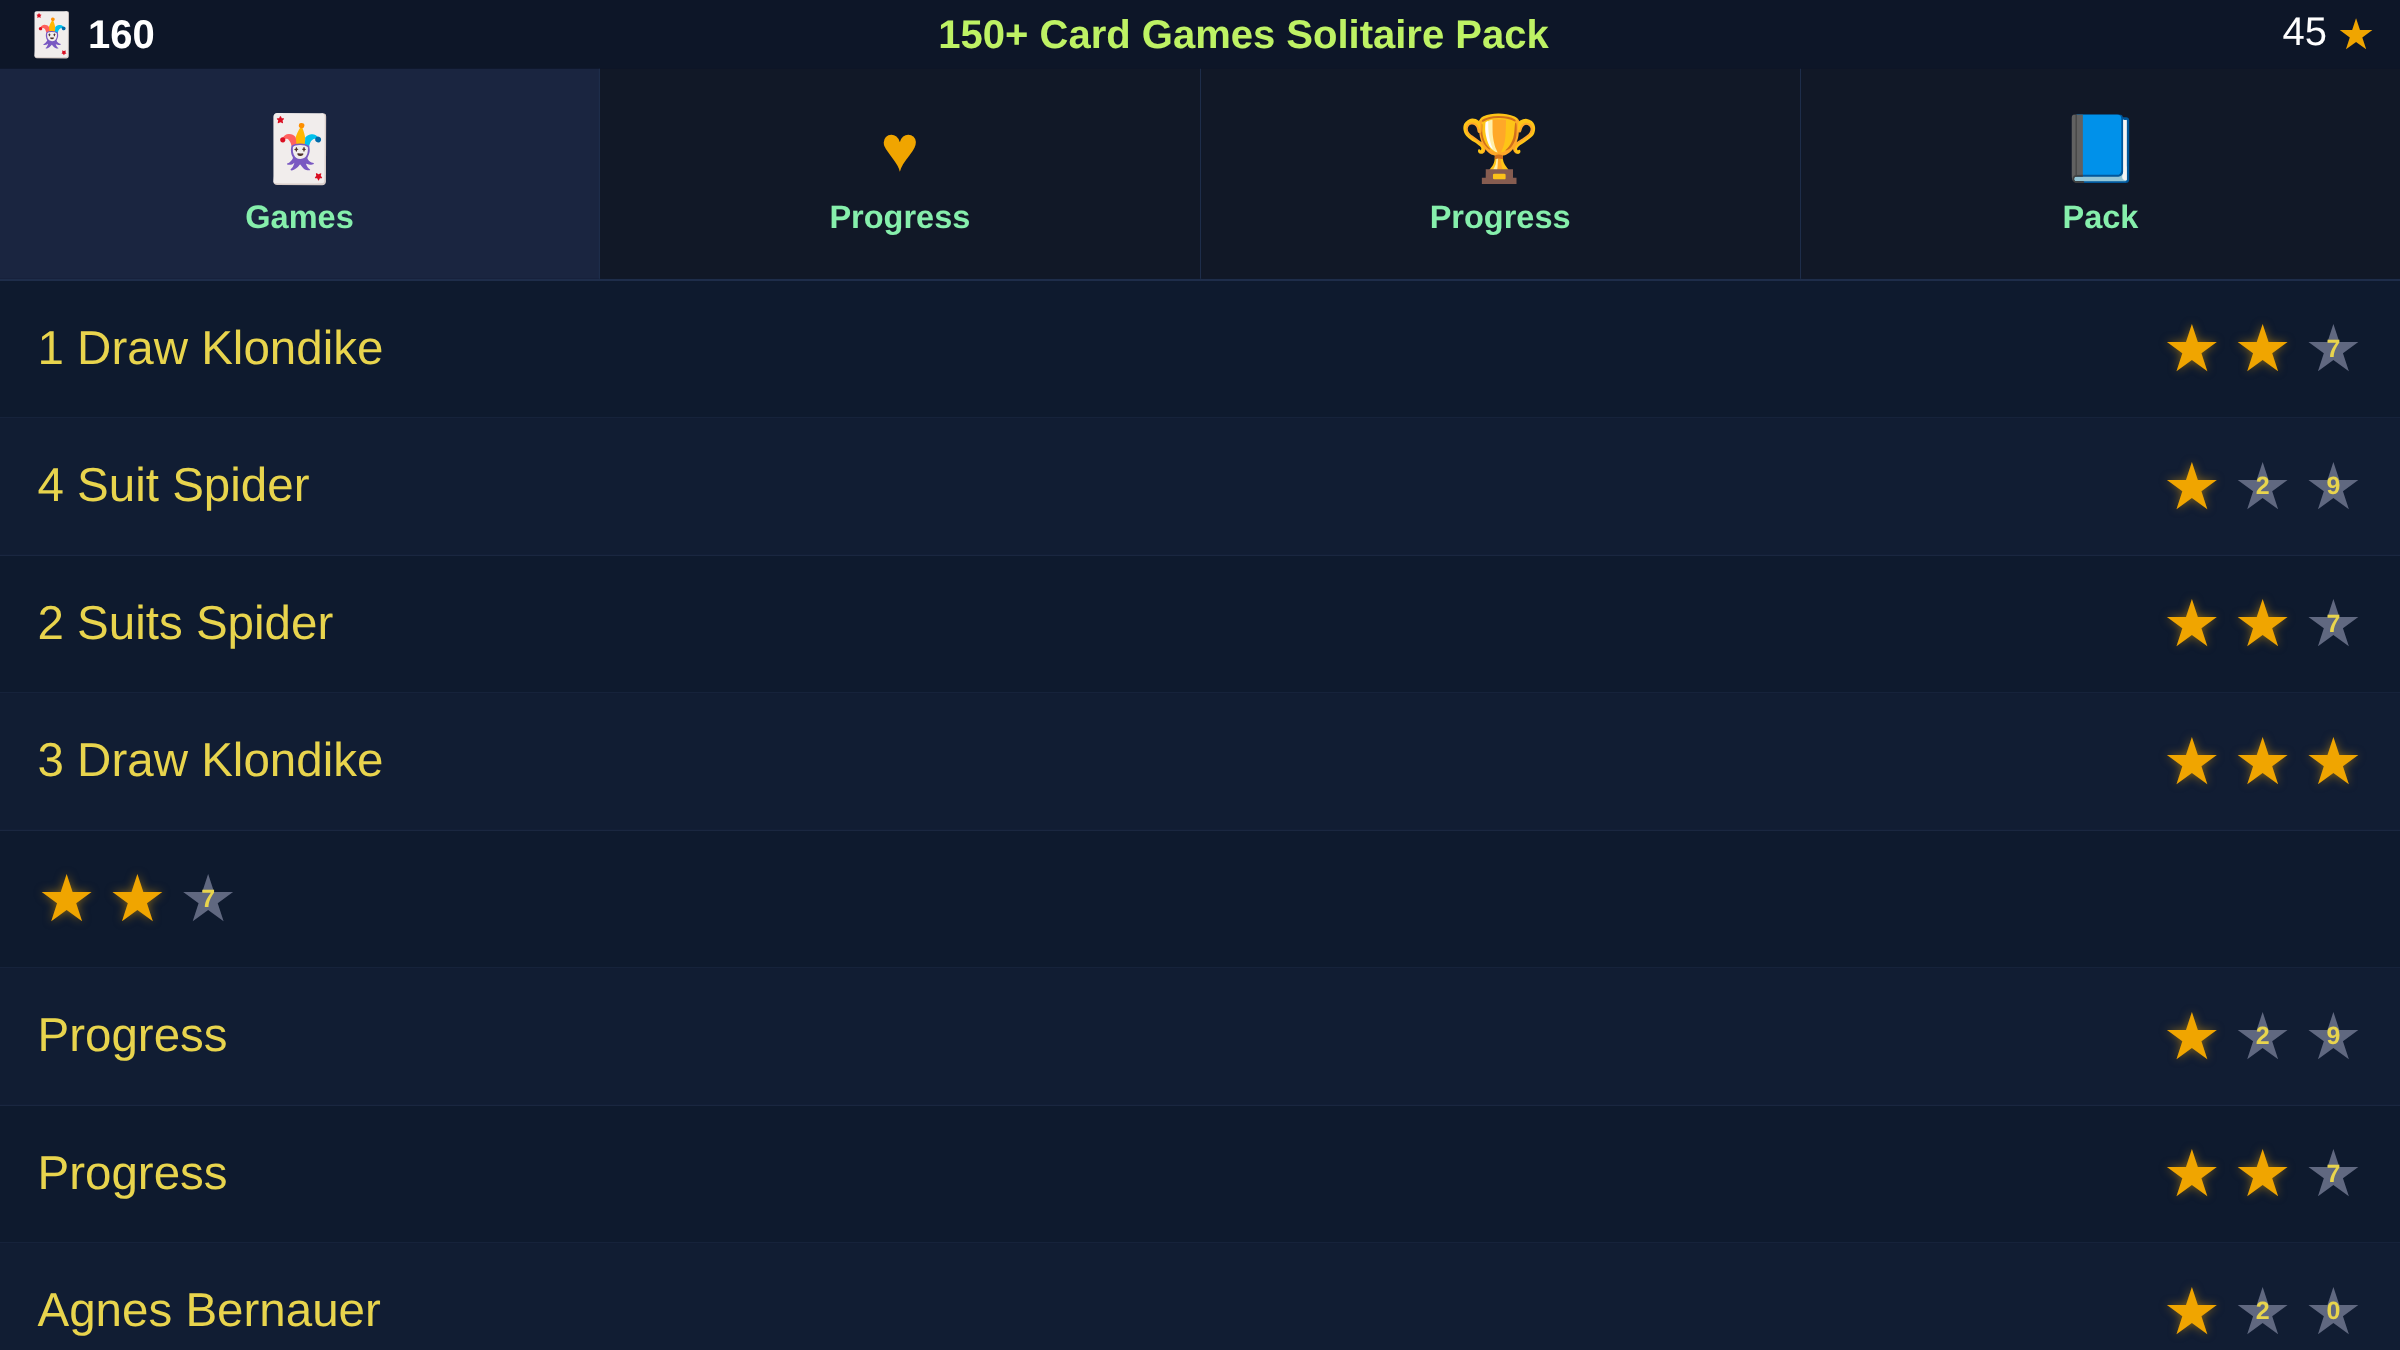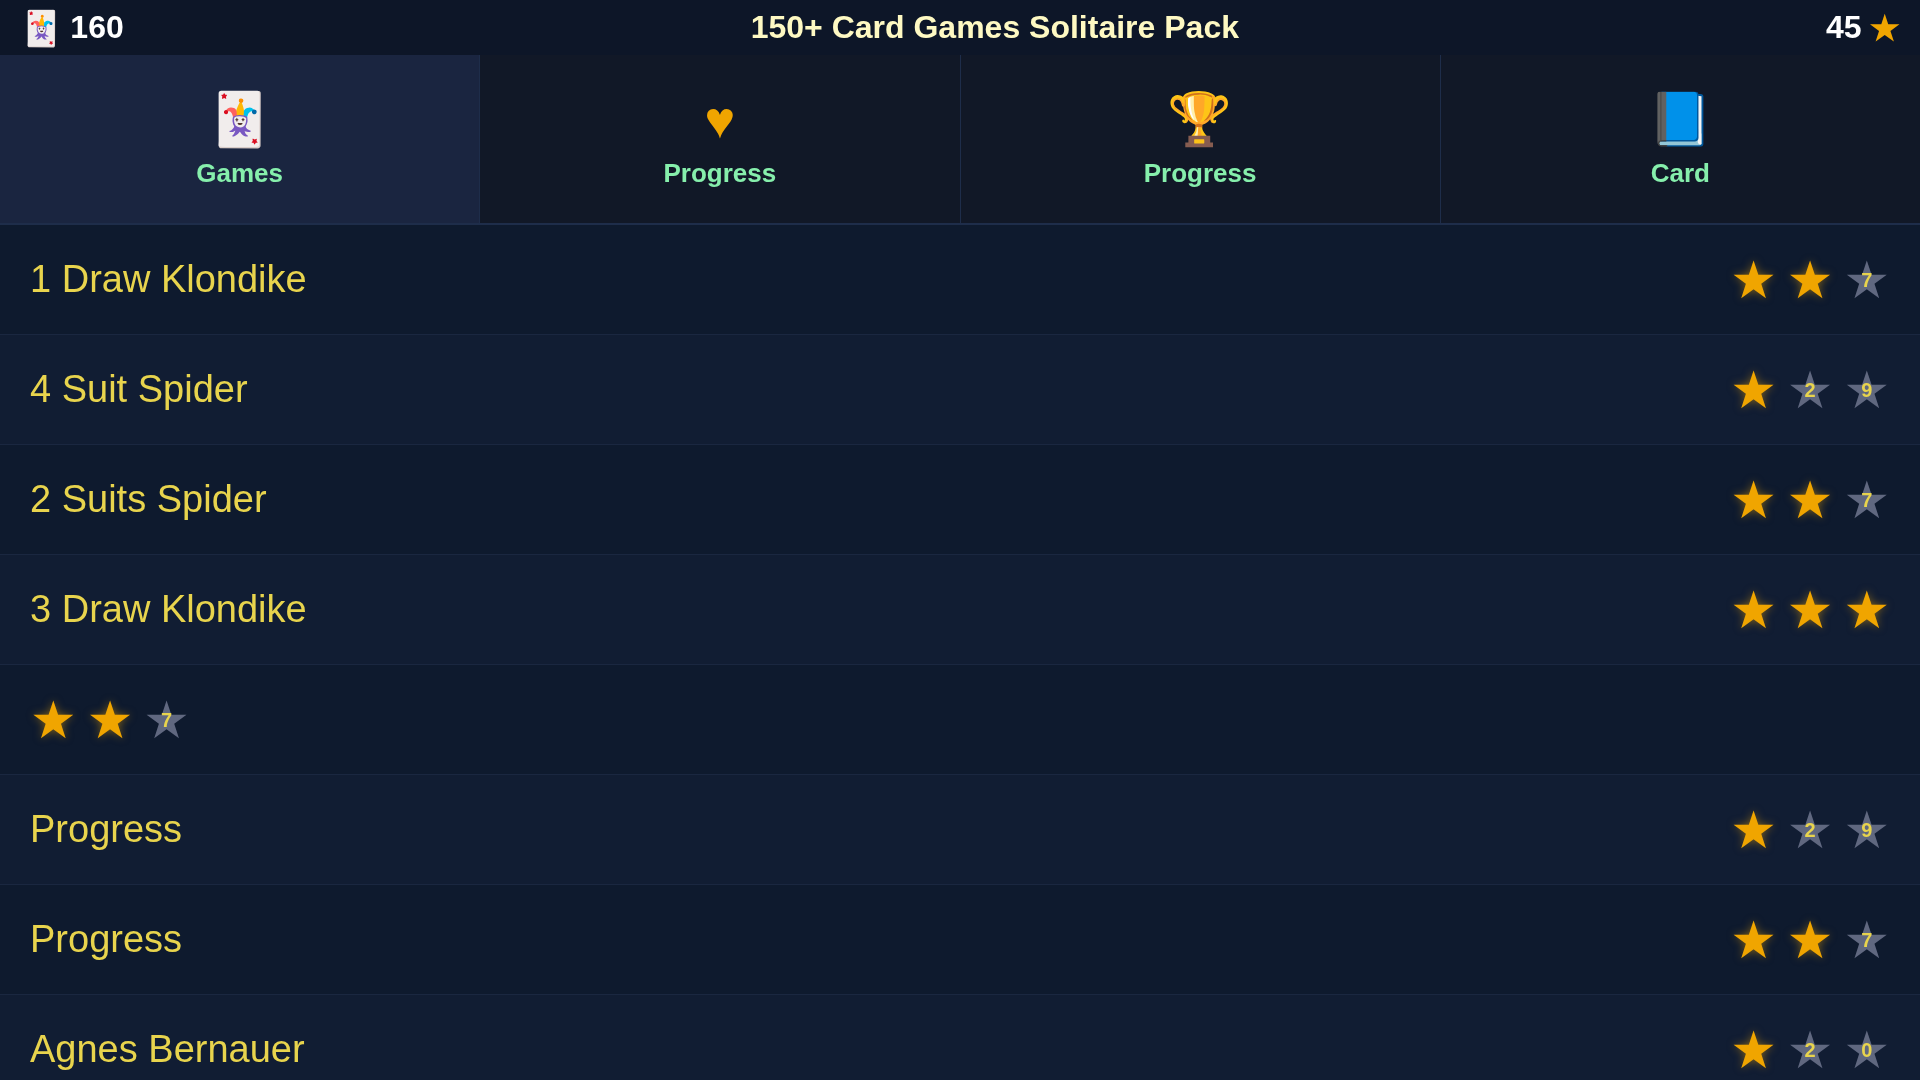--- a/index.html
+++ b/index.html
@@ -28,30 +28,30 @@
       align-items: center;
       gap: 8px;
       font-size: 32px;
       font-weight: bold;
       color: white;
     }
 
     .top-title {
       font-size: 32px;
       font-weight: bold;
-      color: #fef9c3;
+      color: #bef264;
       margin-left: 40px;
     }
 
     .top-right {
       display: flex;
-      align-items: center;
+      align-items: flex-start;
       gap: 8px;
       font-size: 32px;
-      font-weight: bold;
+      font-weight: normal;
       color: white;
     }
 
     
     .nav-tabs {
       display: flex;
       height: 170px;
       border-bottom: 2px solid #1e2d4a;
     }
 
@@ -186,21 +186,21 @@
   <div class="nav-tab">
     <span class="tab-icon" style="color:#f0a500;">♥</span>
     <span class="nav-tab-label">Progress</span>
   </div>
   <div class="nav-tab">
     <span class="tab-icon">🏆</span>
     <span class="nav-tab-label">Progress</span>
   </div>
   <div class="nav-tab">
     <span class="tab-icon">📘</span>
-    <span class="nav-tab-label">Card</span>
+    <span class="nav-tab-label">Pack</span>
   </div>
 </div>
 
 <div class="games-list" id="games-list">
 <div class="game-row">
       <span class="game-name">1 Draw Klondike</span>
       <div class="game-stars">
         <span class="star-gold">★</span>
         <span class="star-gold">★</span>
         <span class="star-gray-num" style="position: relative; display: inline-block;"><span class="star-char" style="color: rgb(96, 104, 128); font-size: 52px;">★</span><span class="num-overlay" style="position: absolute; top: 50%; left: 50%; transform: translate(-50%, -50%); font-size: 20px; font-weight: bold; color: rgb(232, 212, 77);">7</span></span>

